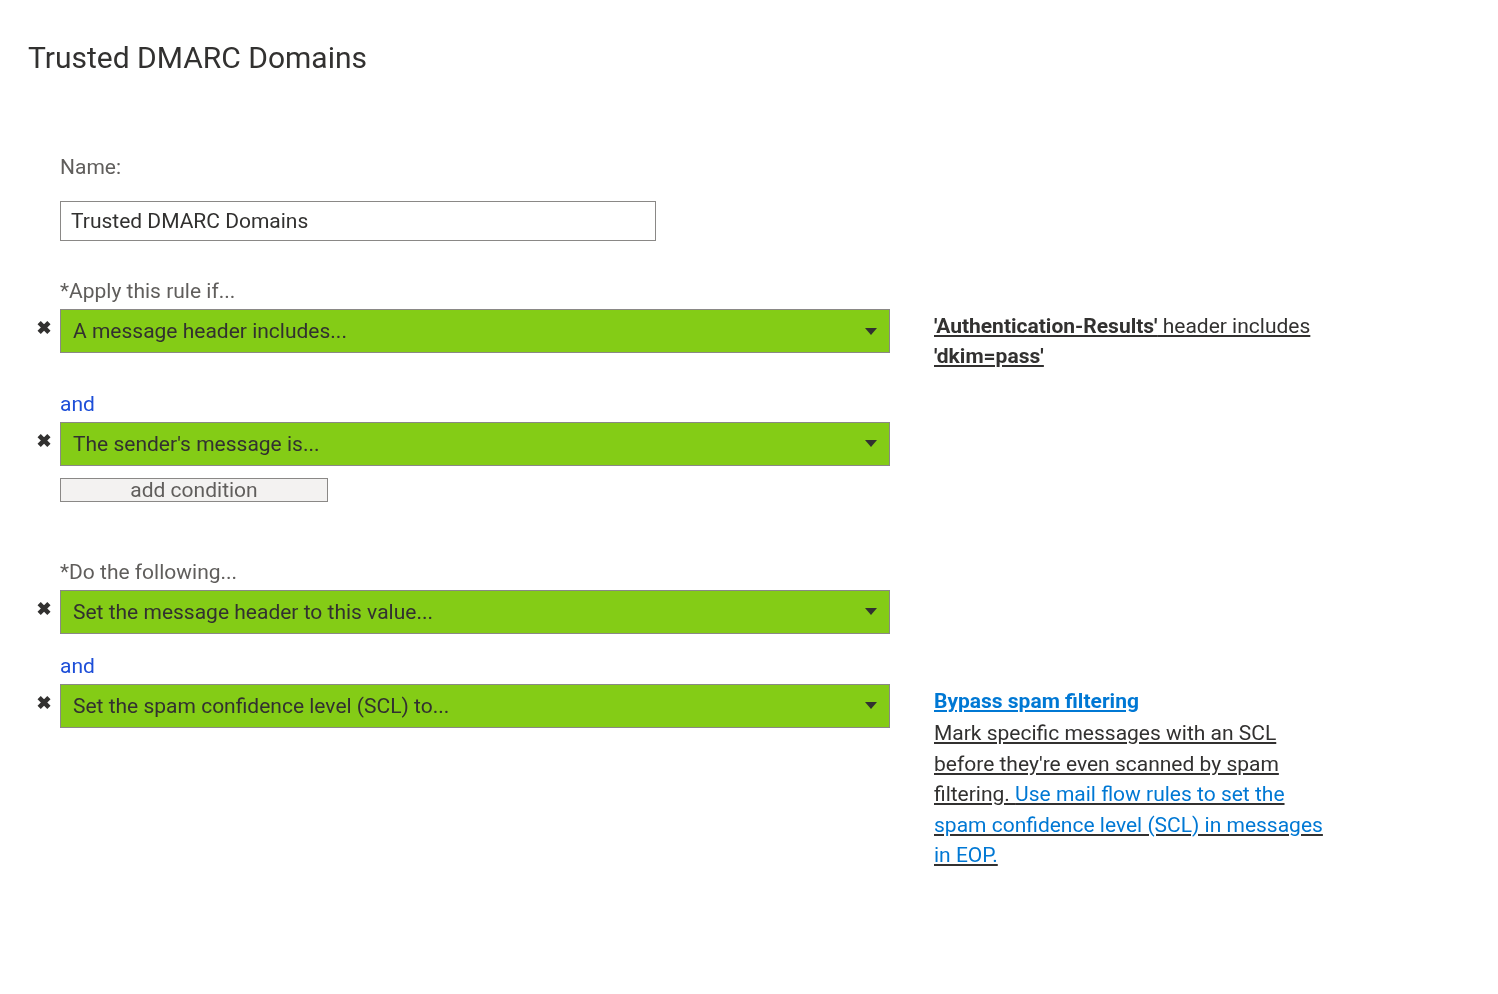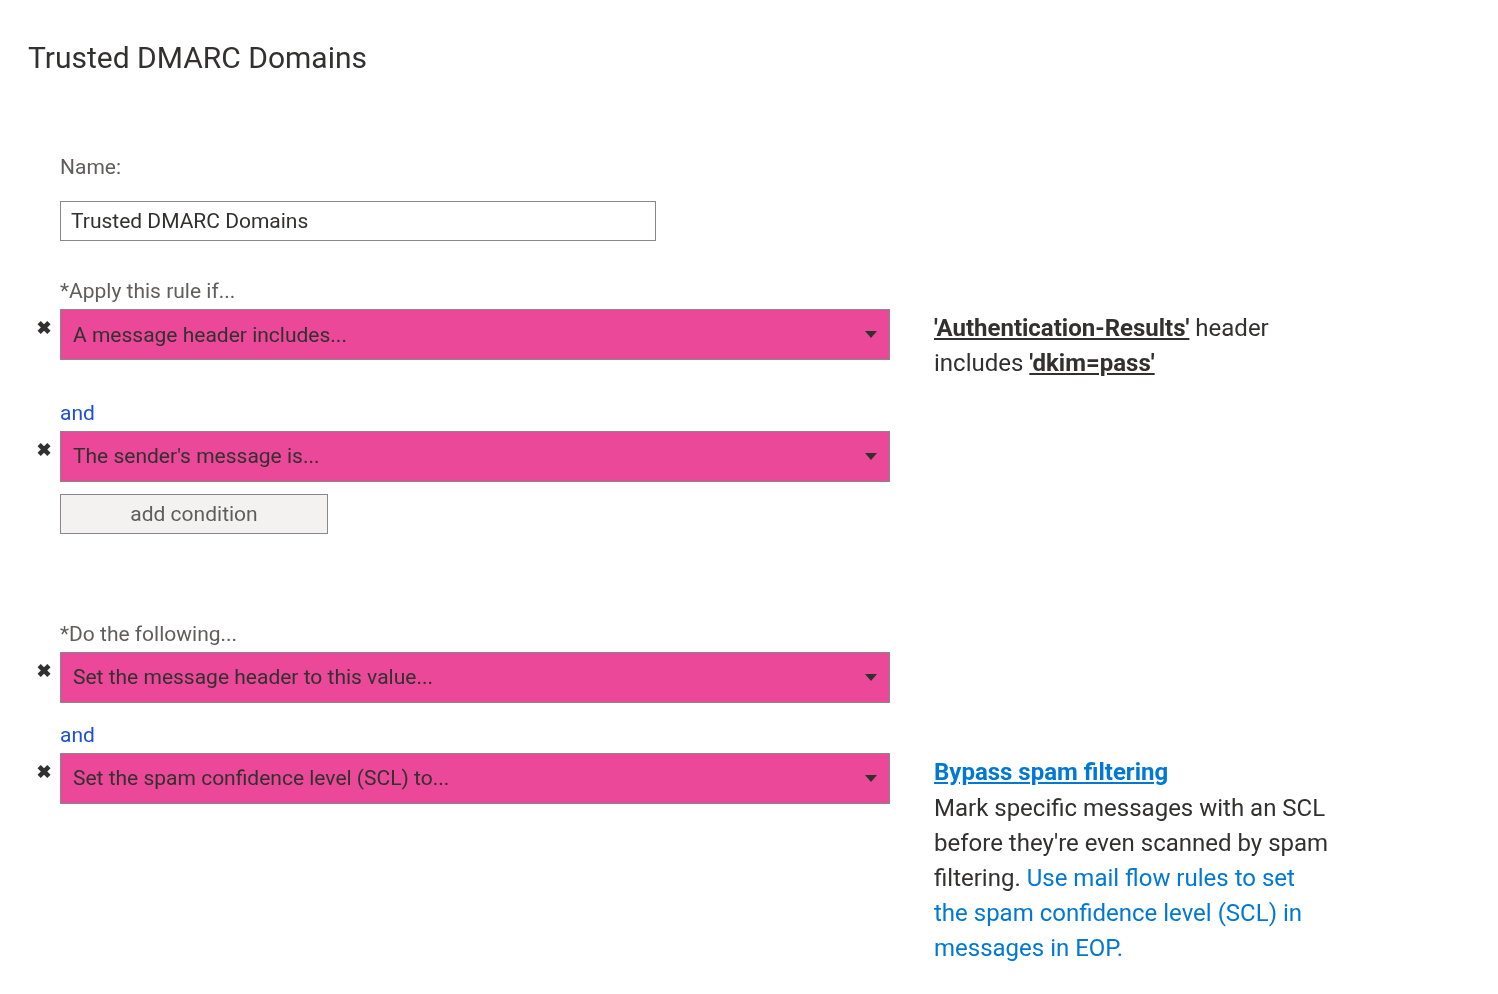--- a/index.html
+++ b/index.html
@@ -59,45 +59,46 @@
   }
   .remove-icon {
     font-size: 18px;
     color: #323130;
     cursor: pointer;
     font-weight: bold;
     line-height: 1;
   }
   .dropdown {
     width: 830px;
-    height: 51px;
+    height: 44px;
     border: 1px solid #8a8886;
-    background: #ec4899;
+    background: #84cc16;
     display: flex;
     align-items: center;
     justify-content: space-between;
     padding: 0 12px;
     cursor: pointer;
   }
   .dropdown-text {
     color: #323130;
   }
   .caret-down {
     width: 0; height: 0;
     border-left: 6px solid transparent;
     border-right: 6px solid transparent;
     border-top: 7px solid #323130;
   }
   .side-desc {
     margin-left: 44px;
     width: 400px;
-    font-size: 24px;
+    font-size: 21px;
     color: #323130;
     line-height: 1.45;
     padding-top: 2px;
+    text-decoration: underline;
   }
   .side-desc .u {
     text-decoration: underline;
     font-weight: 700;
     color: #323130;
     cursor: pointer;
   }
   .side-desc .u-link-bold {
     text-decoration: underline;
     font-weight: 700;
@@ -112,21 +113,21 @@
     color: #0078d4;
     text-decoration: underline;
     font-weight: 700;
     cursor: pointer;
     display: inline-block;
     margin-bottom: 2px;
   }
   .add-btn {
     margin-top: 12px;
     width: 268px;
-    height: 40px;
+    height: 24px;
     border: 1px solid #8a8886;
     background: #f3f2f1;
     color: #605e5c;
     display: flex;
     align-items: center;
     justify-content: center;
     cursor: pointer;
     font-size: 21px;
   }
   .spacer-lg { height: 140px; }
@@ -170,21 +171,21 @@
       </div>
       <div class="dropdown">
         <span class="dropdown-text">The sender's message is...</span>
         <span class="caret-down"></span>
       </div>
     </div>
 
     <div class="add-btn">add condition</div>
 
     
-    <div class="section-label" style="margin-top:88px">*Do the following...</div>
+    <div class="section-label" style="margin-top:58px">*Do the following...</div>
 
     
     <div class="row">
       <div class="remove-col">
         <span class="remove-icon">✖</span>
       </div>
       <div class="dropdown">
         <span class="dropdown-text">Set the message header to this value...</span>
         <span class="caret-down"></span>
       </div>

